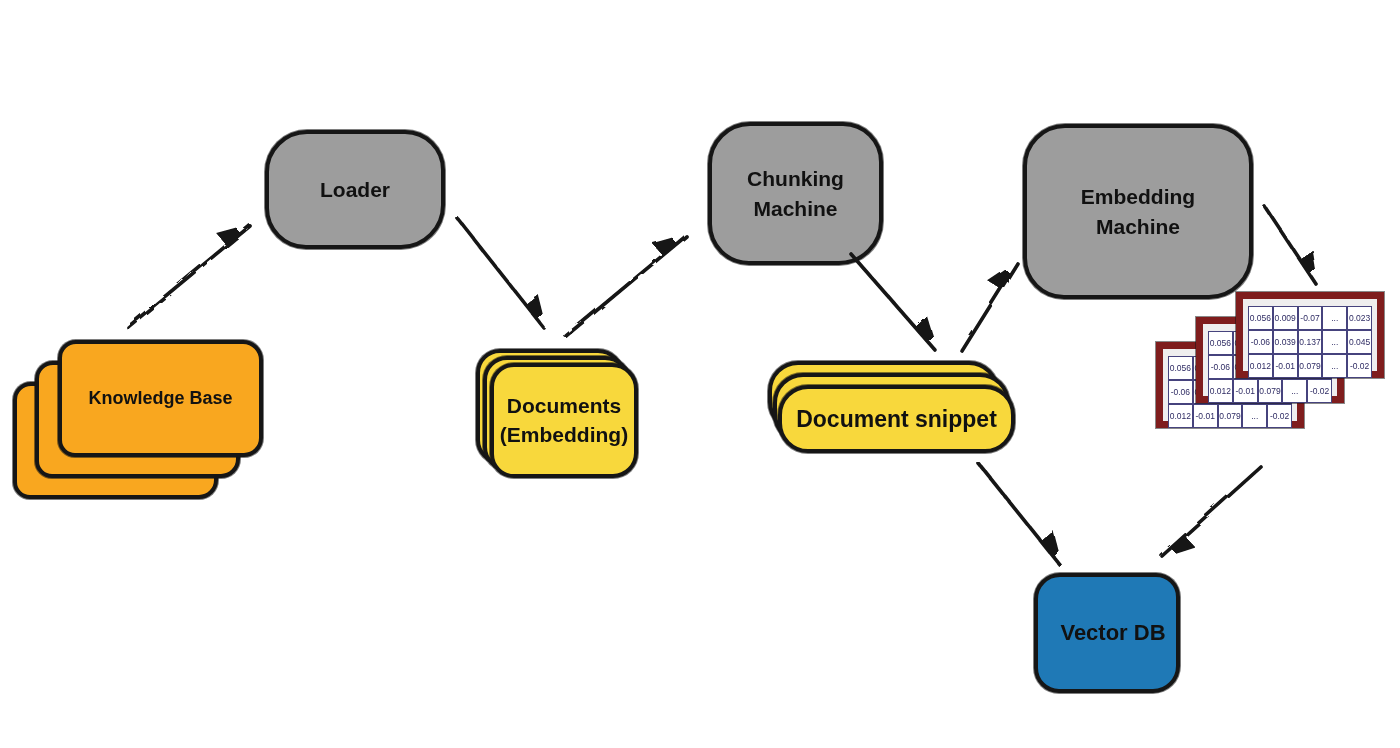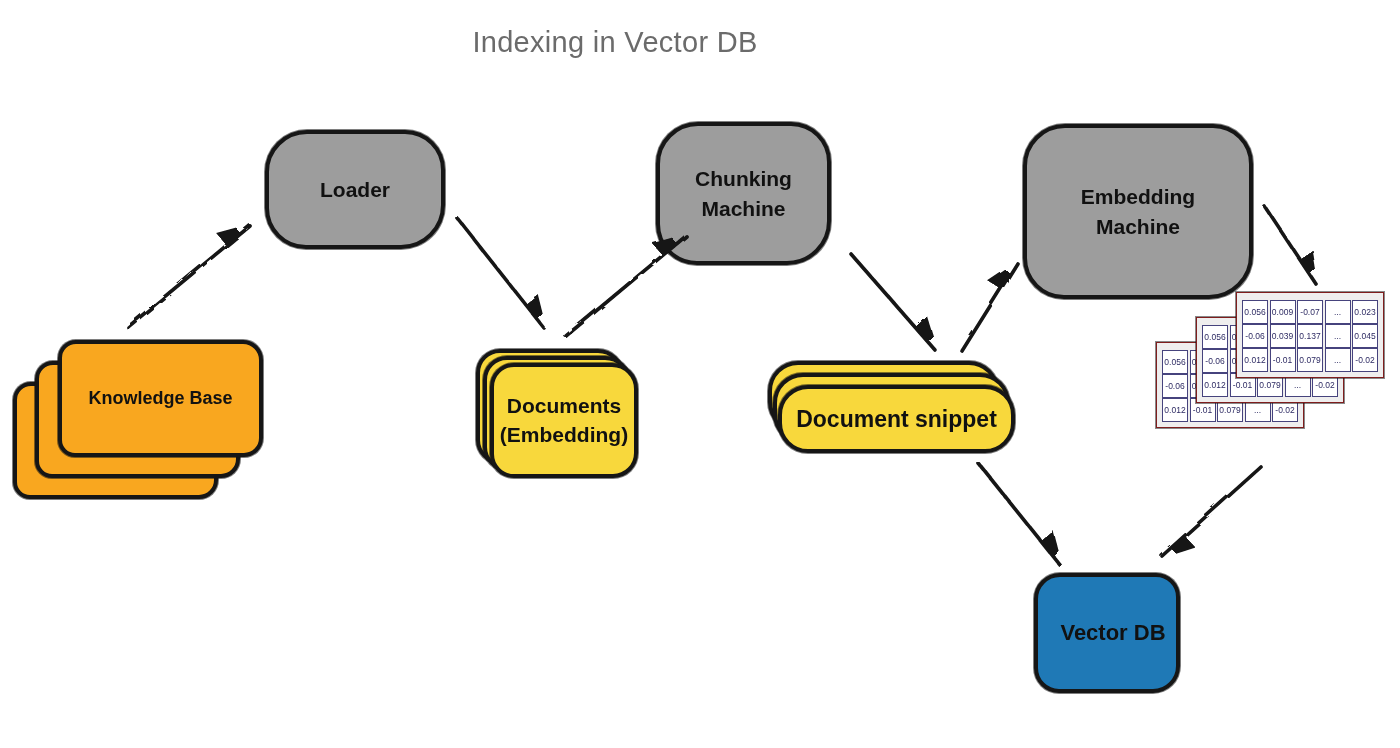--- a/index.html
+++ b/index.html
@@ -42,21 +42,21 @@
   }
   .node .line { display: block; }
 
   .gray-box {
     background: #9d9d9d;
     border-radius: 42px 40px 44px 41px;
     font-size: 21px;
     line-height: 1.4;
   }
   .loader            { left: 265px;  top: 122px; width: 180px; height: 119px; margin-top: 8px; }
-  .chunking          { left: 656px;  top: 122px; width: 175px; height: 143px; }
+  .chunking          { left: 708px;  top: 122px; width: 175px; height: 143px; }
   .embedding         { left: 1023px; top: 124px; width: 230px; height: 175px; }
 
   .orange-card {
     background: #f9a71f;
     border-radius: 18px 20px 19px 17px;
     font-size: 18px;
   }
   .kb-front  { left: 58px; top: 340px; width: 205px; height: 117px; z-index: 3; }
   .kb-mid    { left: 35px; top: 361px; width: 205px; height: 117px; z-index: 2; }
   .kb-back   { left: 13px; top: 382px; width: 205px; height: 117px; z-index: 1; }
@@ -88,21 +88,21 @@
   }
   .vectordb { left: 1034px; top: 573px; width: 146px; height: 120px; }
 
   
   .matrix-card {
     position: absolute;
     box-sizing: border-box;
     width: 148px;
     height: 86px;
     background: #efeeee;
-    border: 1px solid #7f1d1d;
+    border: 7px solid #7f1d1d;
     box-shadow: 0 0 0 1px rgba(20,20,20,0.5);
     display: flex;
     flex-direction: column;
     justify-content: space-between;
     padding: 7px 5px;
   }
   .mx-front { left: 1236px; top: 292px; z-index: 3; }
   .mx-mid   { left: 1196px; top: 317px; z-index: 2; }
   .mx-back  { left: 1156px; top: 342px; z-index: 1; }
   .matrix-row { display: flex; justify-content: space-between; }
@@ -127,21 +127,20 @@
     height: 748px;
     pointer-events: none;
     z-index: 5;
   }
 </style>
 </head>
 <body>
 
 <div id="canvas">
 
-  <div class="title">Indexing in Vector DB</div>
 
   <div class="node orange-card kb-back"></div>
   <div class="node orange-card kb-mid"></div>
   <div class="node orange-card kb-front">
     <span class="line">Knowledge Base</span>
   </div>
 
   <div class="node gray-box loader">
     <span class="line">Loader</span>
   </div>

